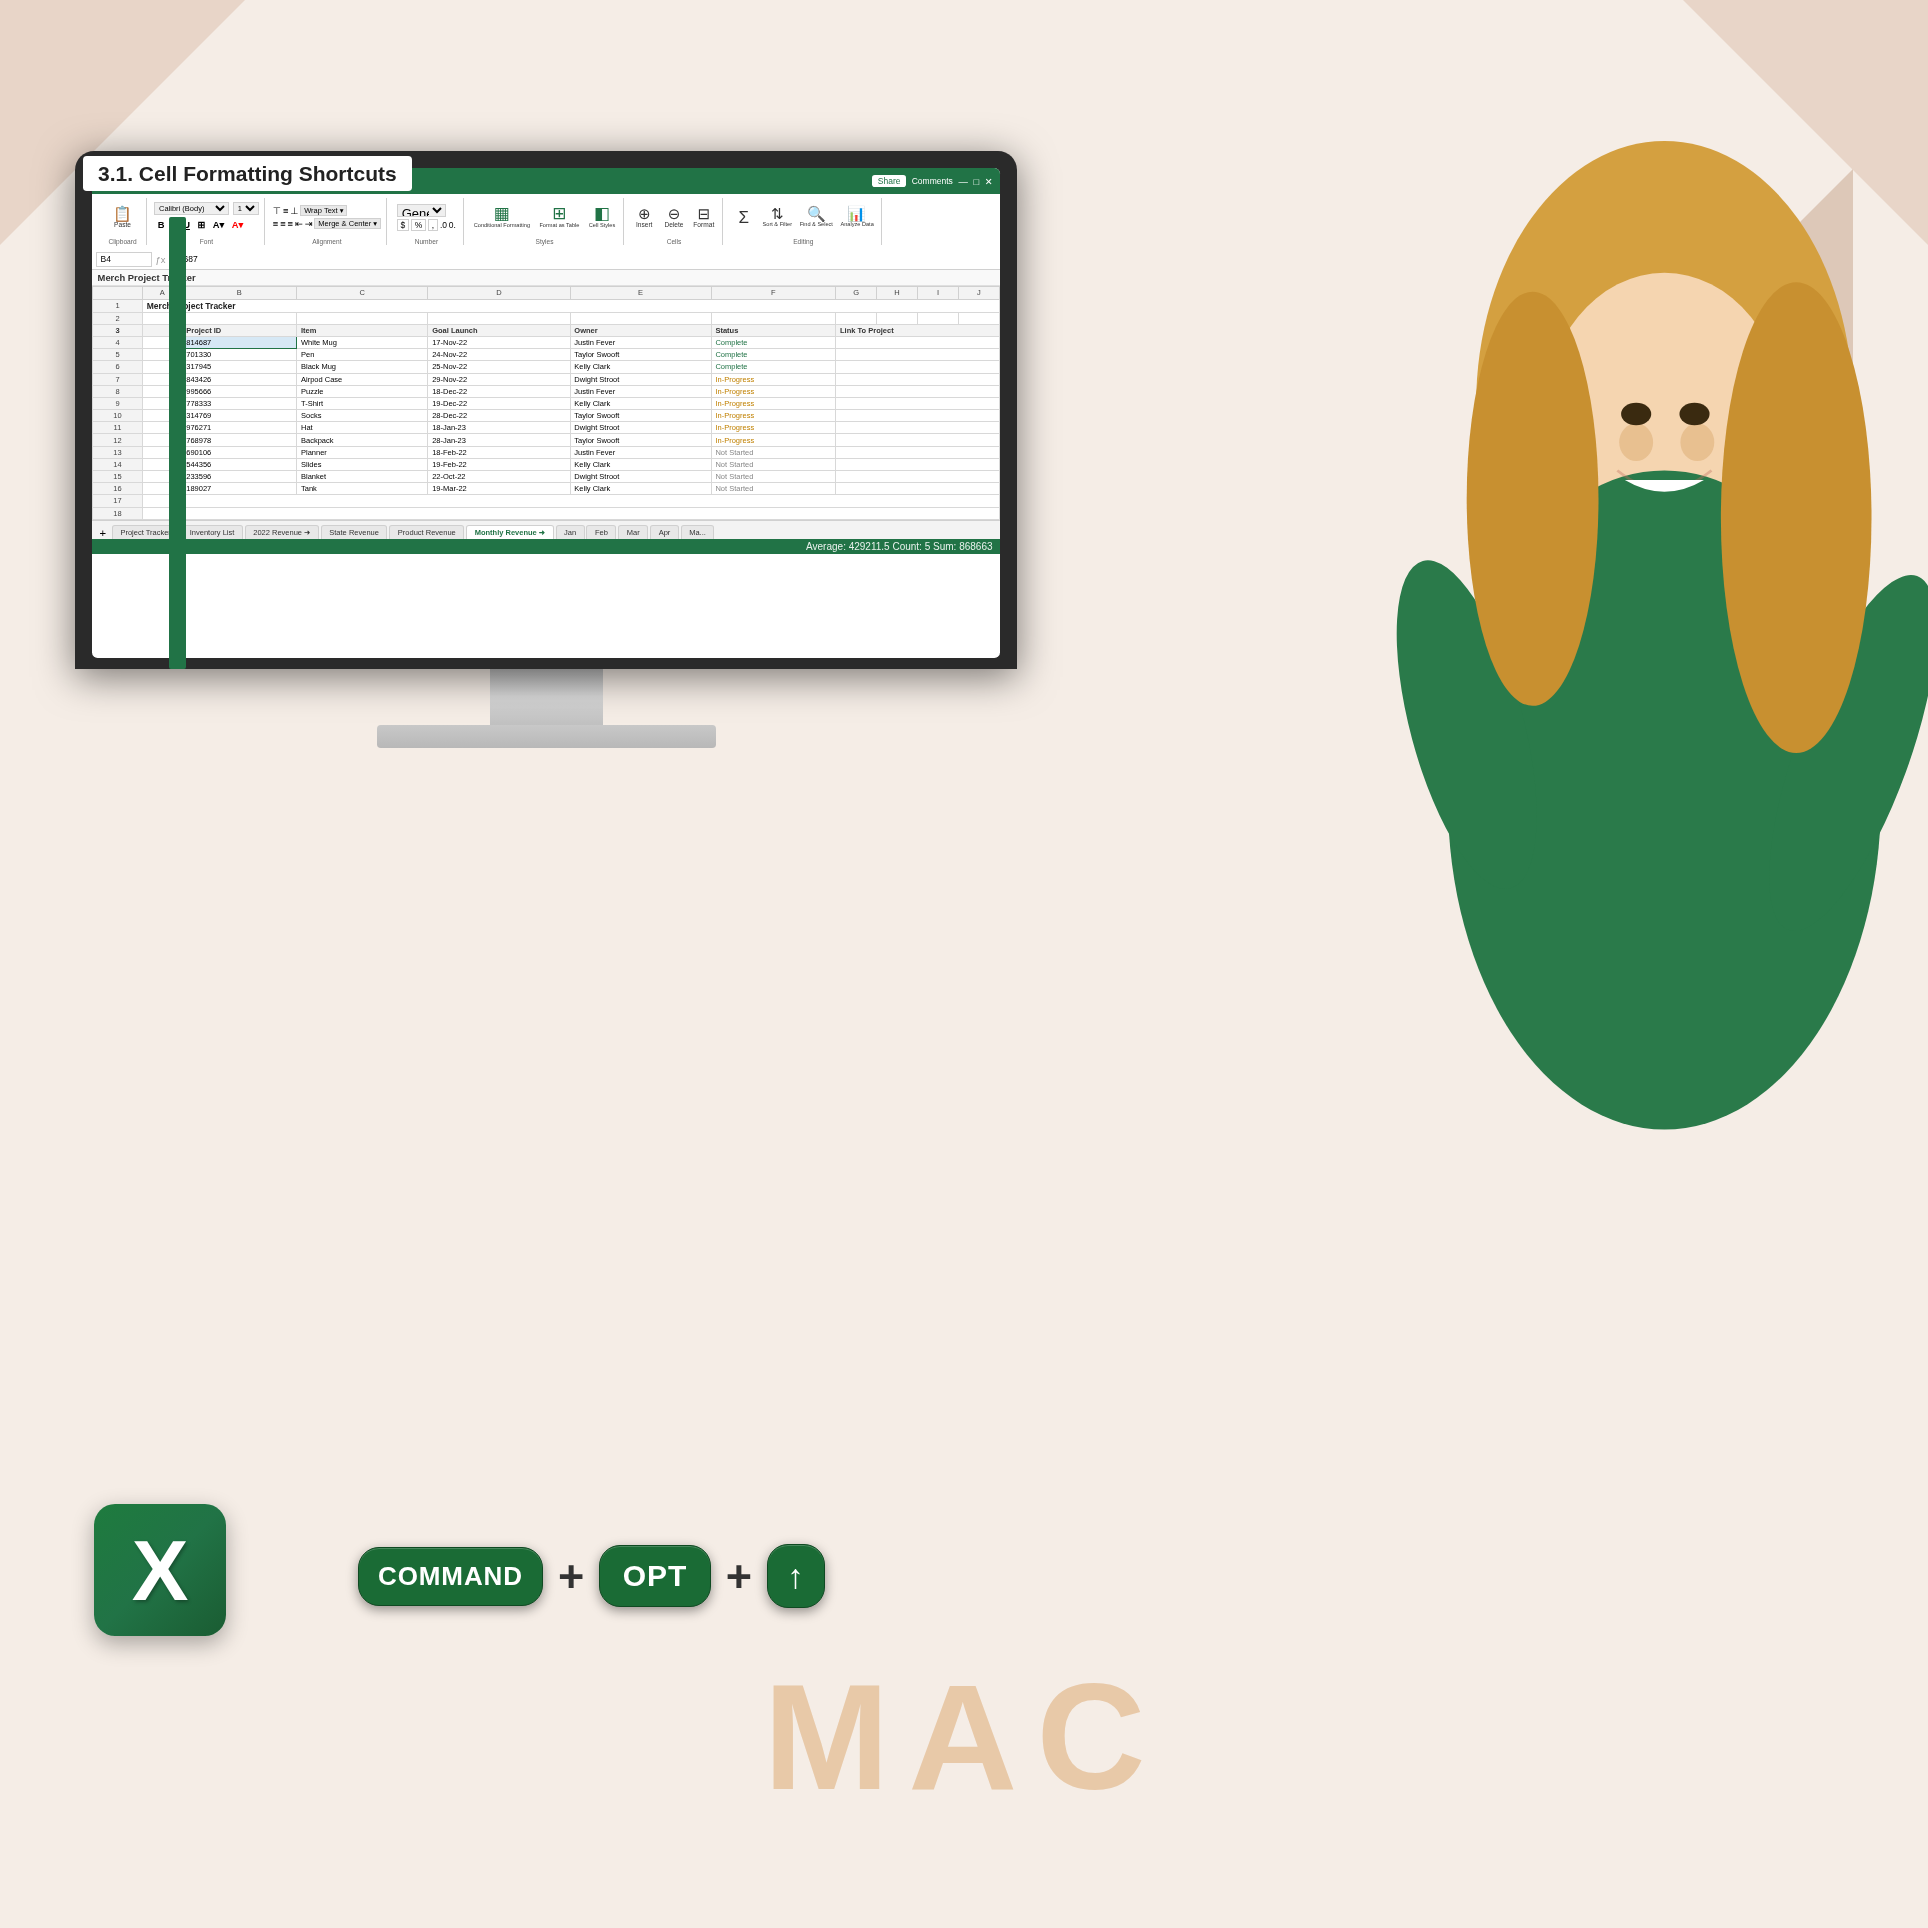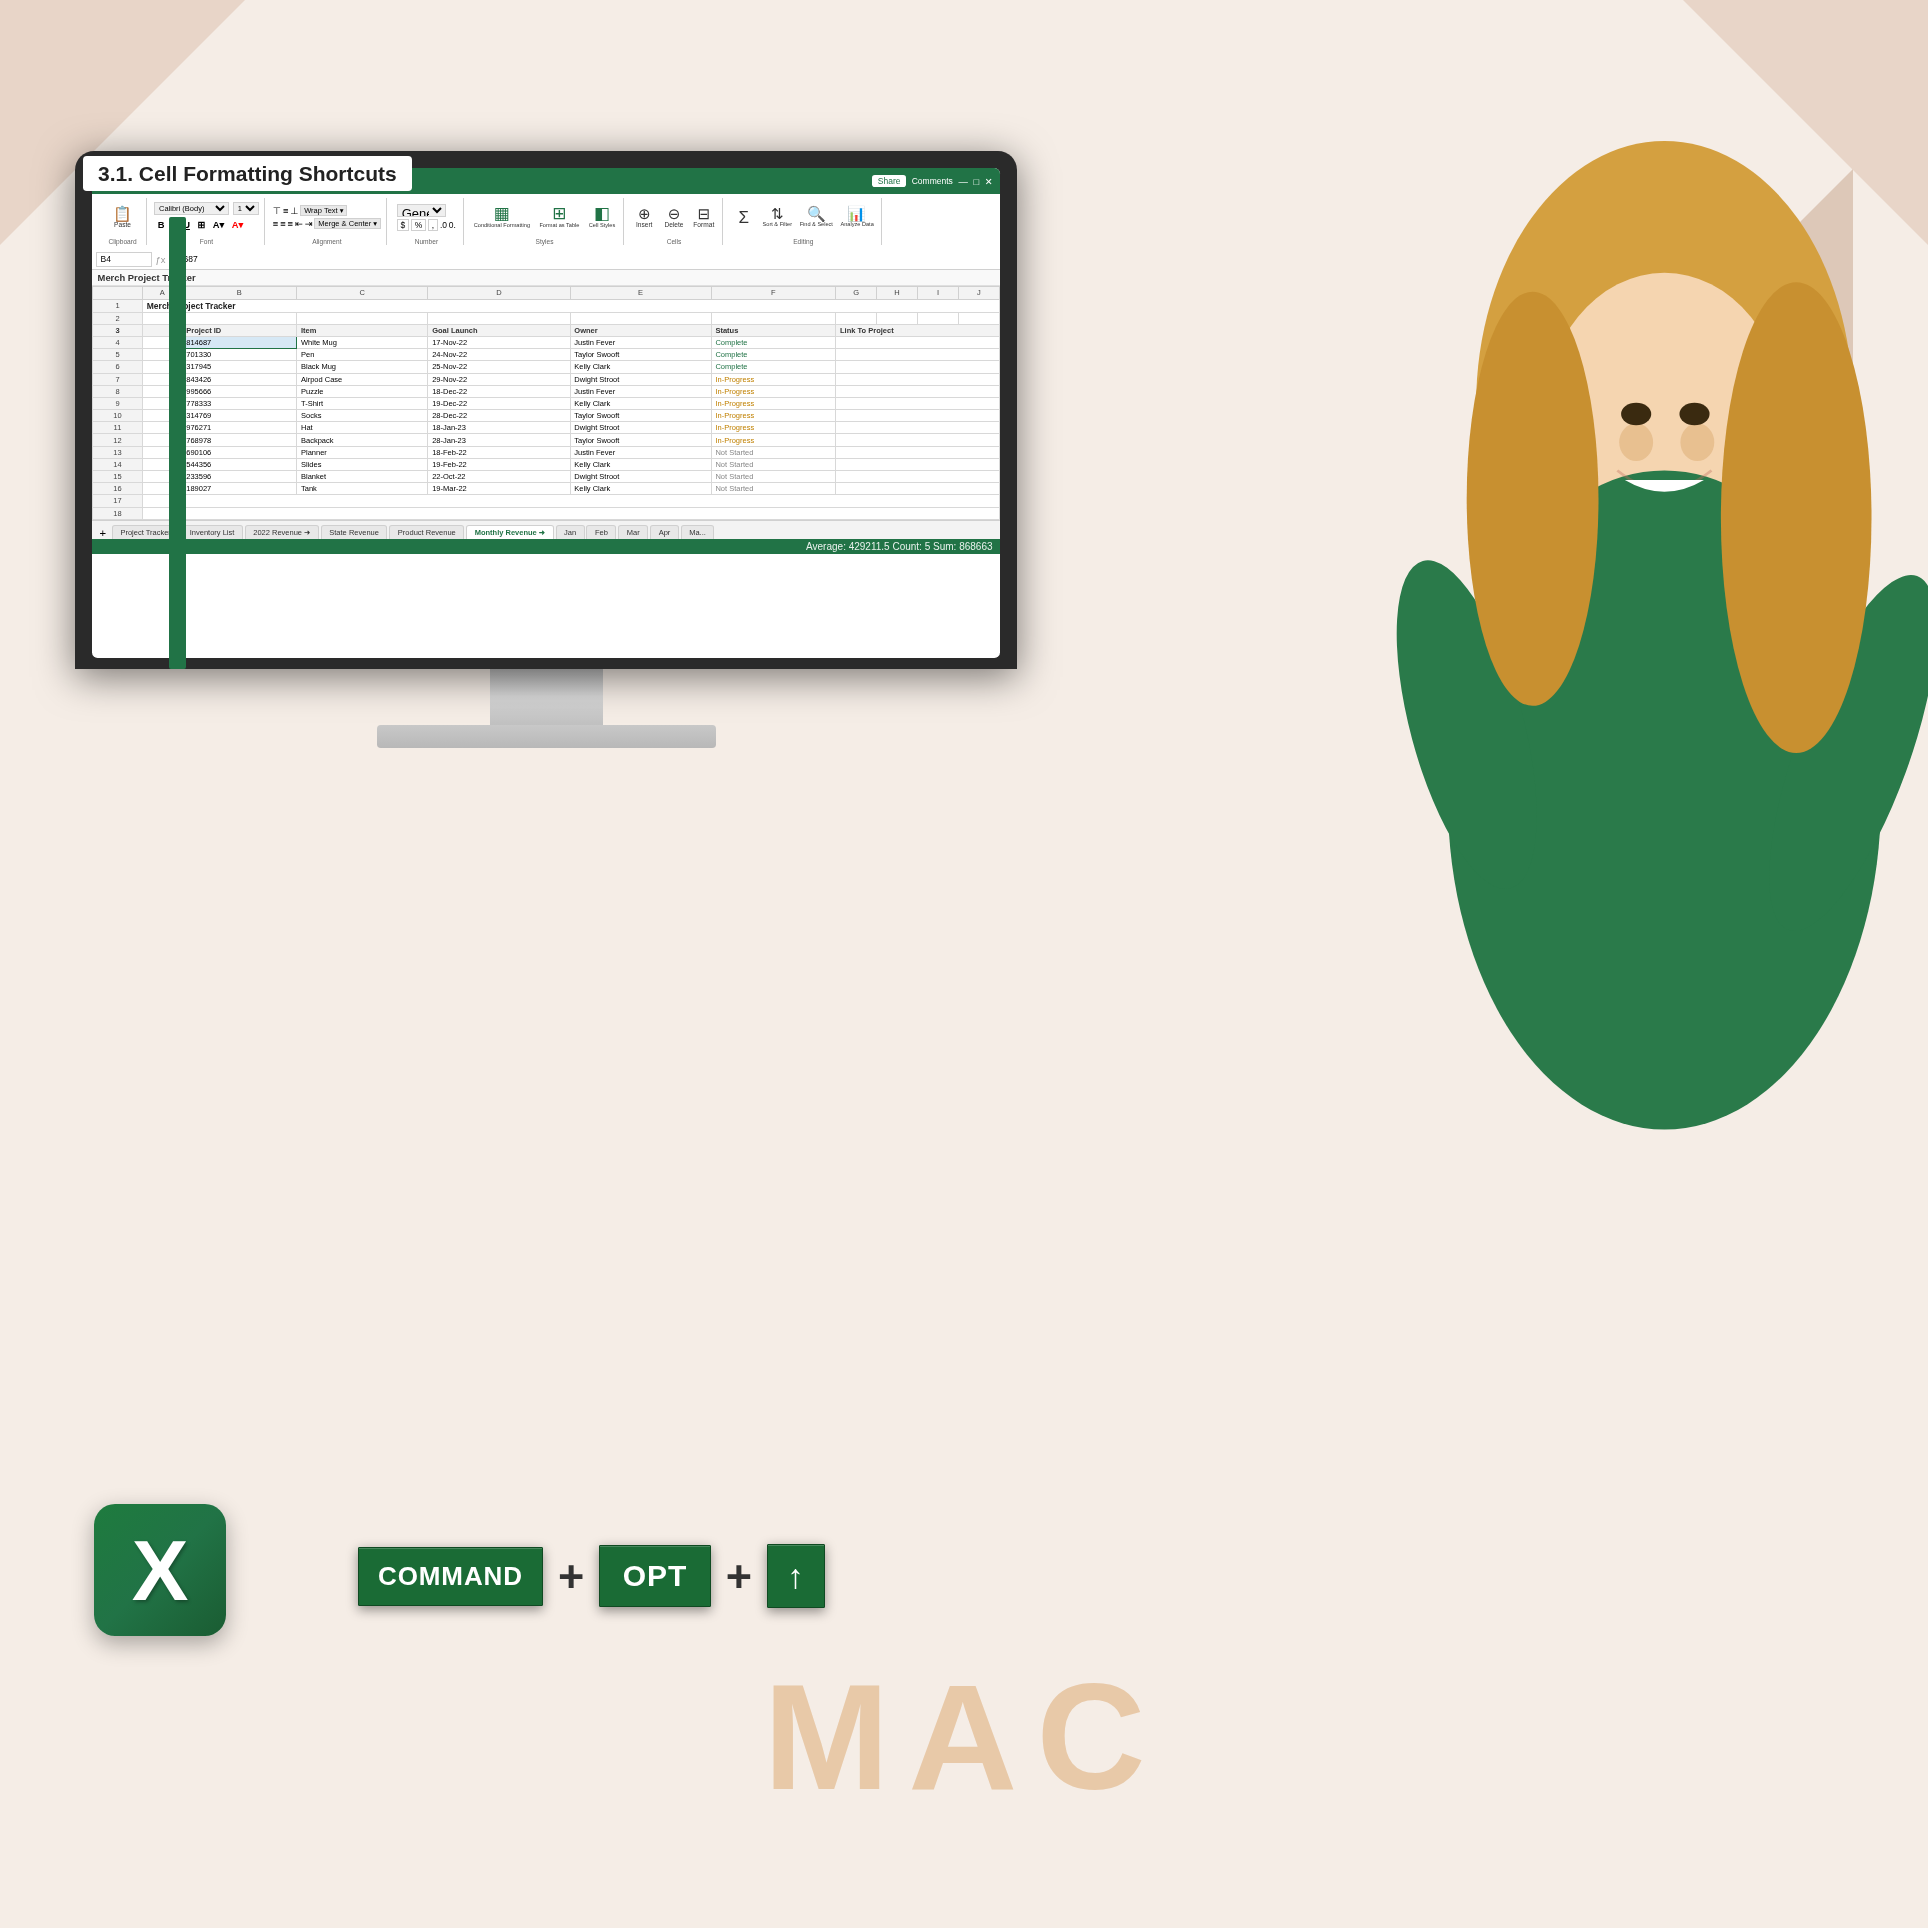--- a/index.html
+++ b/index.html
@@ -358,21 +358,21 @@
       bottom: 320px;
       left: 358px;
       z-index: 20;
       display: flex;
       align-items: center;
       gap: 15px;
     }
     .key-btn {
       background: #1a6b35;
       border: 1.9px solid #0f4a22;
-      border-radius: 1px;
+      border-radius: 21px;
       color: white;
       font-weight: 900;
       font-size: 30px;
       padding: 13px 22.6px;
       font-family: Arial Black, sans-serif;
       box-shadow: 0 3.8px 11.3px rgba(0,0,0,0.4), inset 0 0.9px rgba(255,255,255,0.2);
       letter-spacing: 0.9px;
       display: inline-block;
     }
     .key-btn.command-key {

